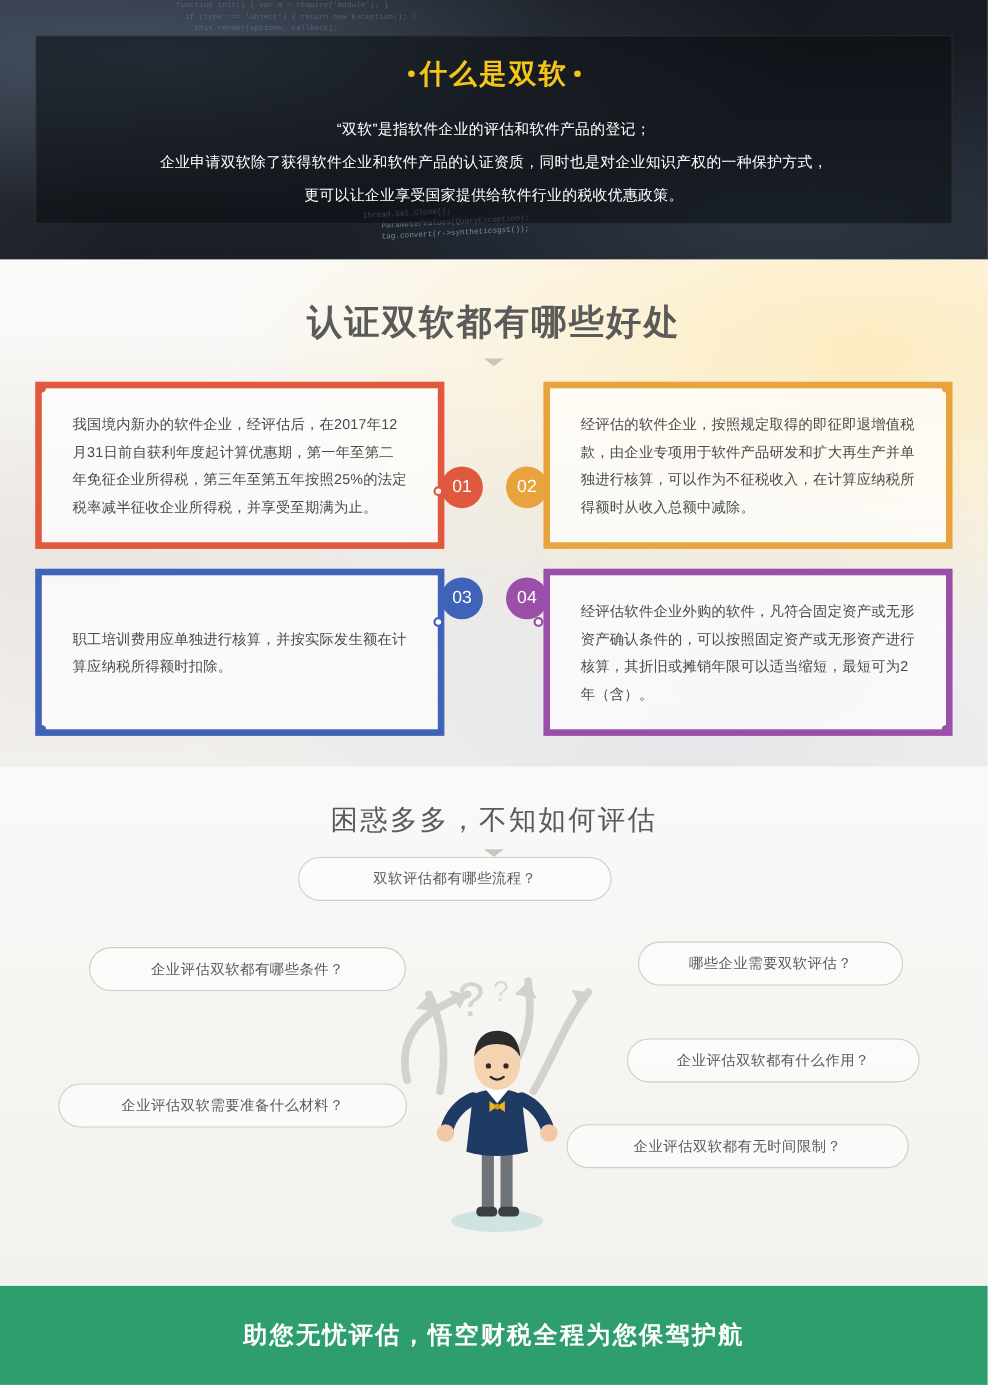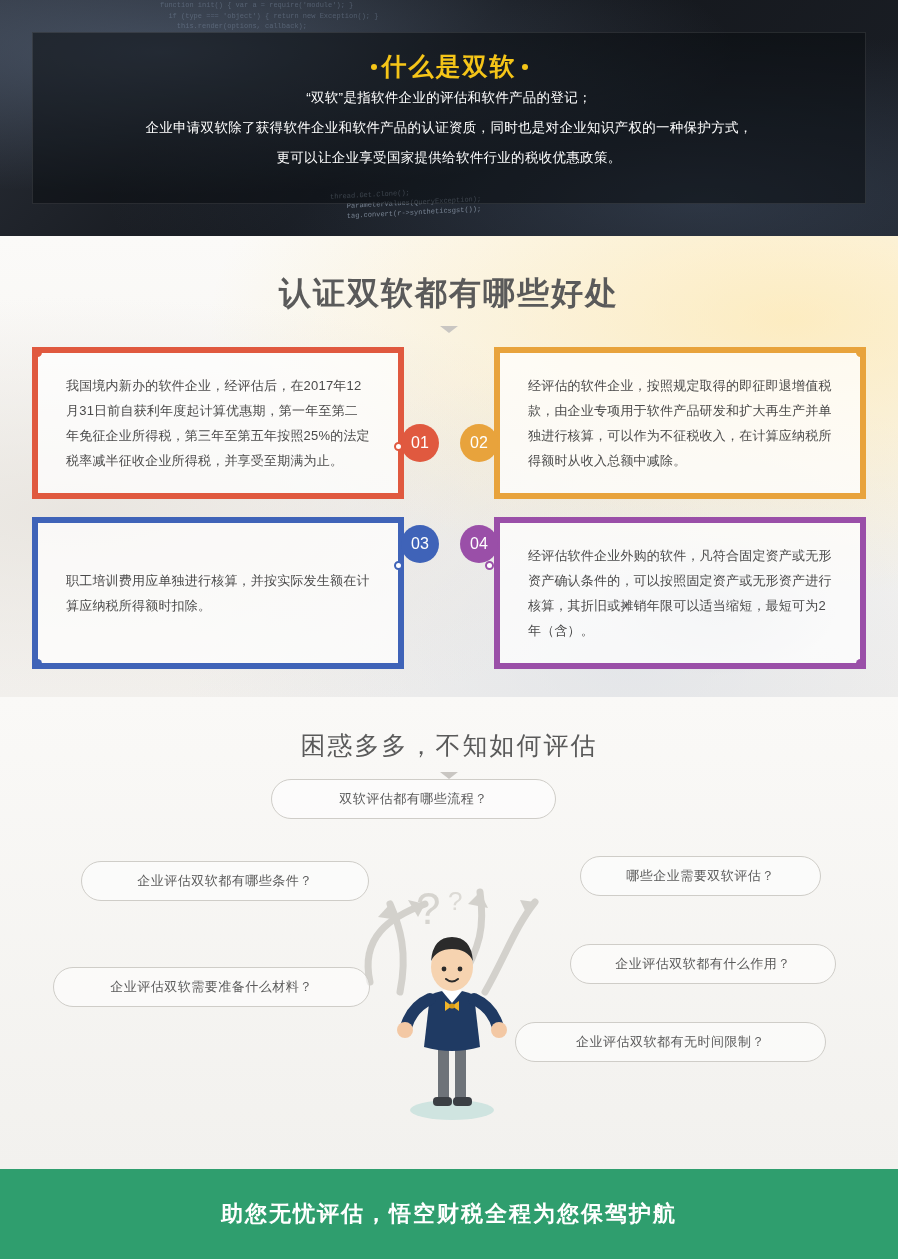--- a/index.html
+++ b/index.html
@@ -64,20 +64,21 @@
     border: 1px solid rgba(255,255,255,0.10);
     display: flex;
     flex-direction: column;
     align-items: center;
     padding-top: 17px;
   }
   .hero-title-row {
     display: flex;
     align-items: center;
     gap: 5px;
+    margin-bottom: 20px;
   }
   .hero-dot {
     width: 6px; height: 6px;
     border-radius: 50%;
     background: #f5c518;
   }
   .hero-title {
     font-size: 25px;
     font-weight: bold;
     color: #f5c518;
@@ -364,21 +365,21 @@
       <path d="M39 36 q2 -24 21 -24 q19 0 21 24 q-6 -12 -21 -12 q-15 0 -21 12 z" fill="#2b2b2b"></path>
       <circle cx="52" cy="44" r="2.4" fill="#2b2b2b"></circle>
       <circle cx="68" cy="44" r="2.4" fill="#2b2b2b"></circle>
       <path d="M54 54 q6 5 12 0" stroke="#2b2b2b" stroke-width="2" fill="none" stroke-linecap="round"></path>
     </svg>
 
     <div class="pill" style="left:271px; top:82px; width:285px;">双软评估都有哪些流程？</div>
     <div class="pill" style="left:81px; top:164px; width:288px;">企业评估双软都有哪些条件？</div>
     <div class="pill" style="left:580px; top:159px; width:241px;">哪些企业需要双软评估？</div>
     <div class="pill" style="left:570px; top:247px; width:266px;">企业评估双软都有什么作用？</div>
-    <div class="pill" style="left:53px; top:270px; width:317px;">企业评估双软需要准备什么材料？</div>
+    <div class="pill" style="left:53px; top:288px; width:317px;">企业评估双软需要准备什么材料？</div>
     <div class="pill" style="left:515px; top:325px; width:311px;">企业评估双软都有无时间限制？</div>
   </div>
 
   <div class="footer">
     <div class="footer-text">助您无忧评估，悟空财税全程为您保驾护航</div>
   </div>
 
 </div>
 
 </body></html>

